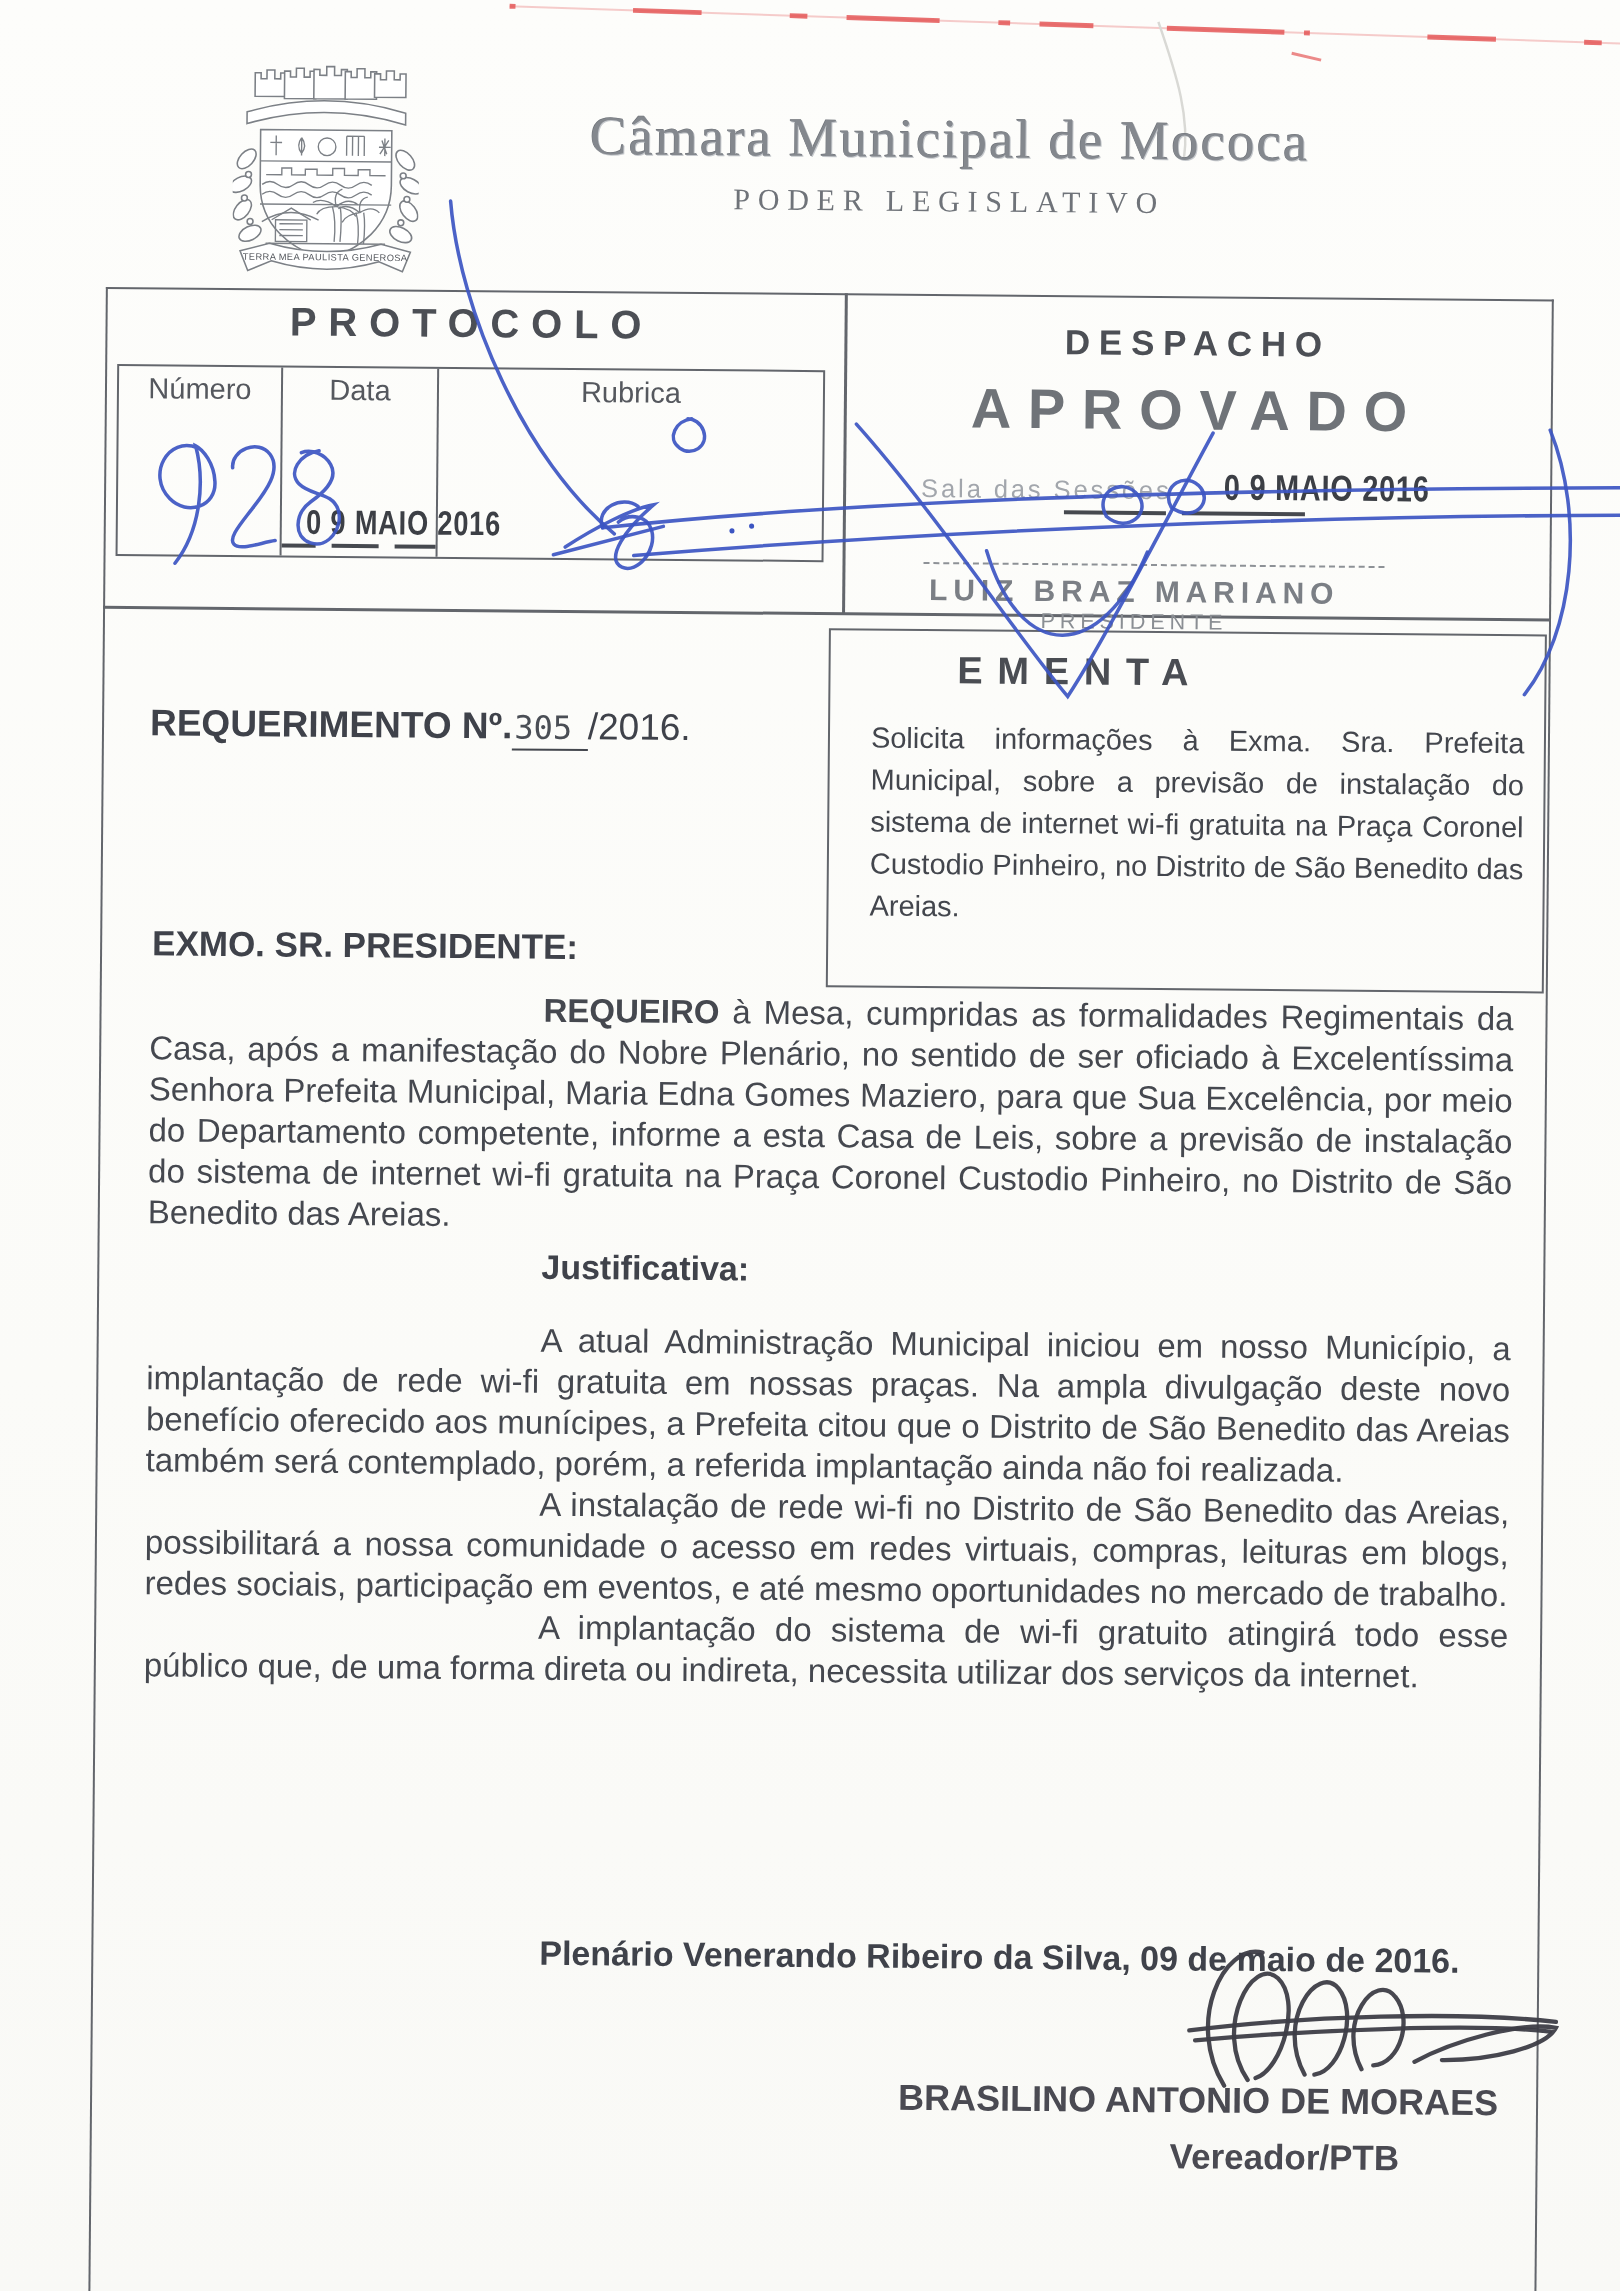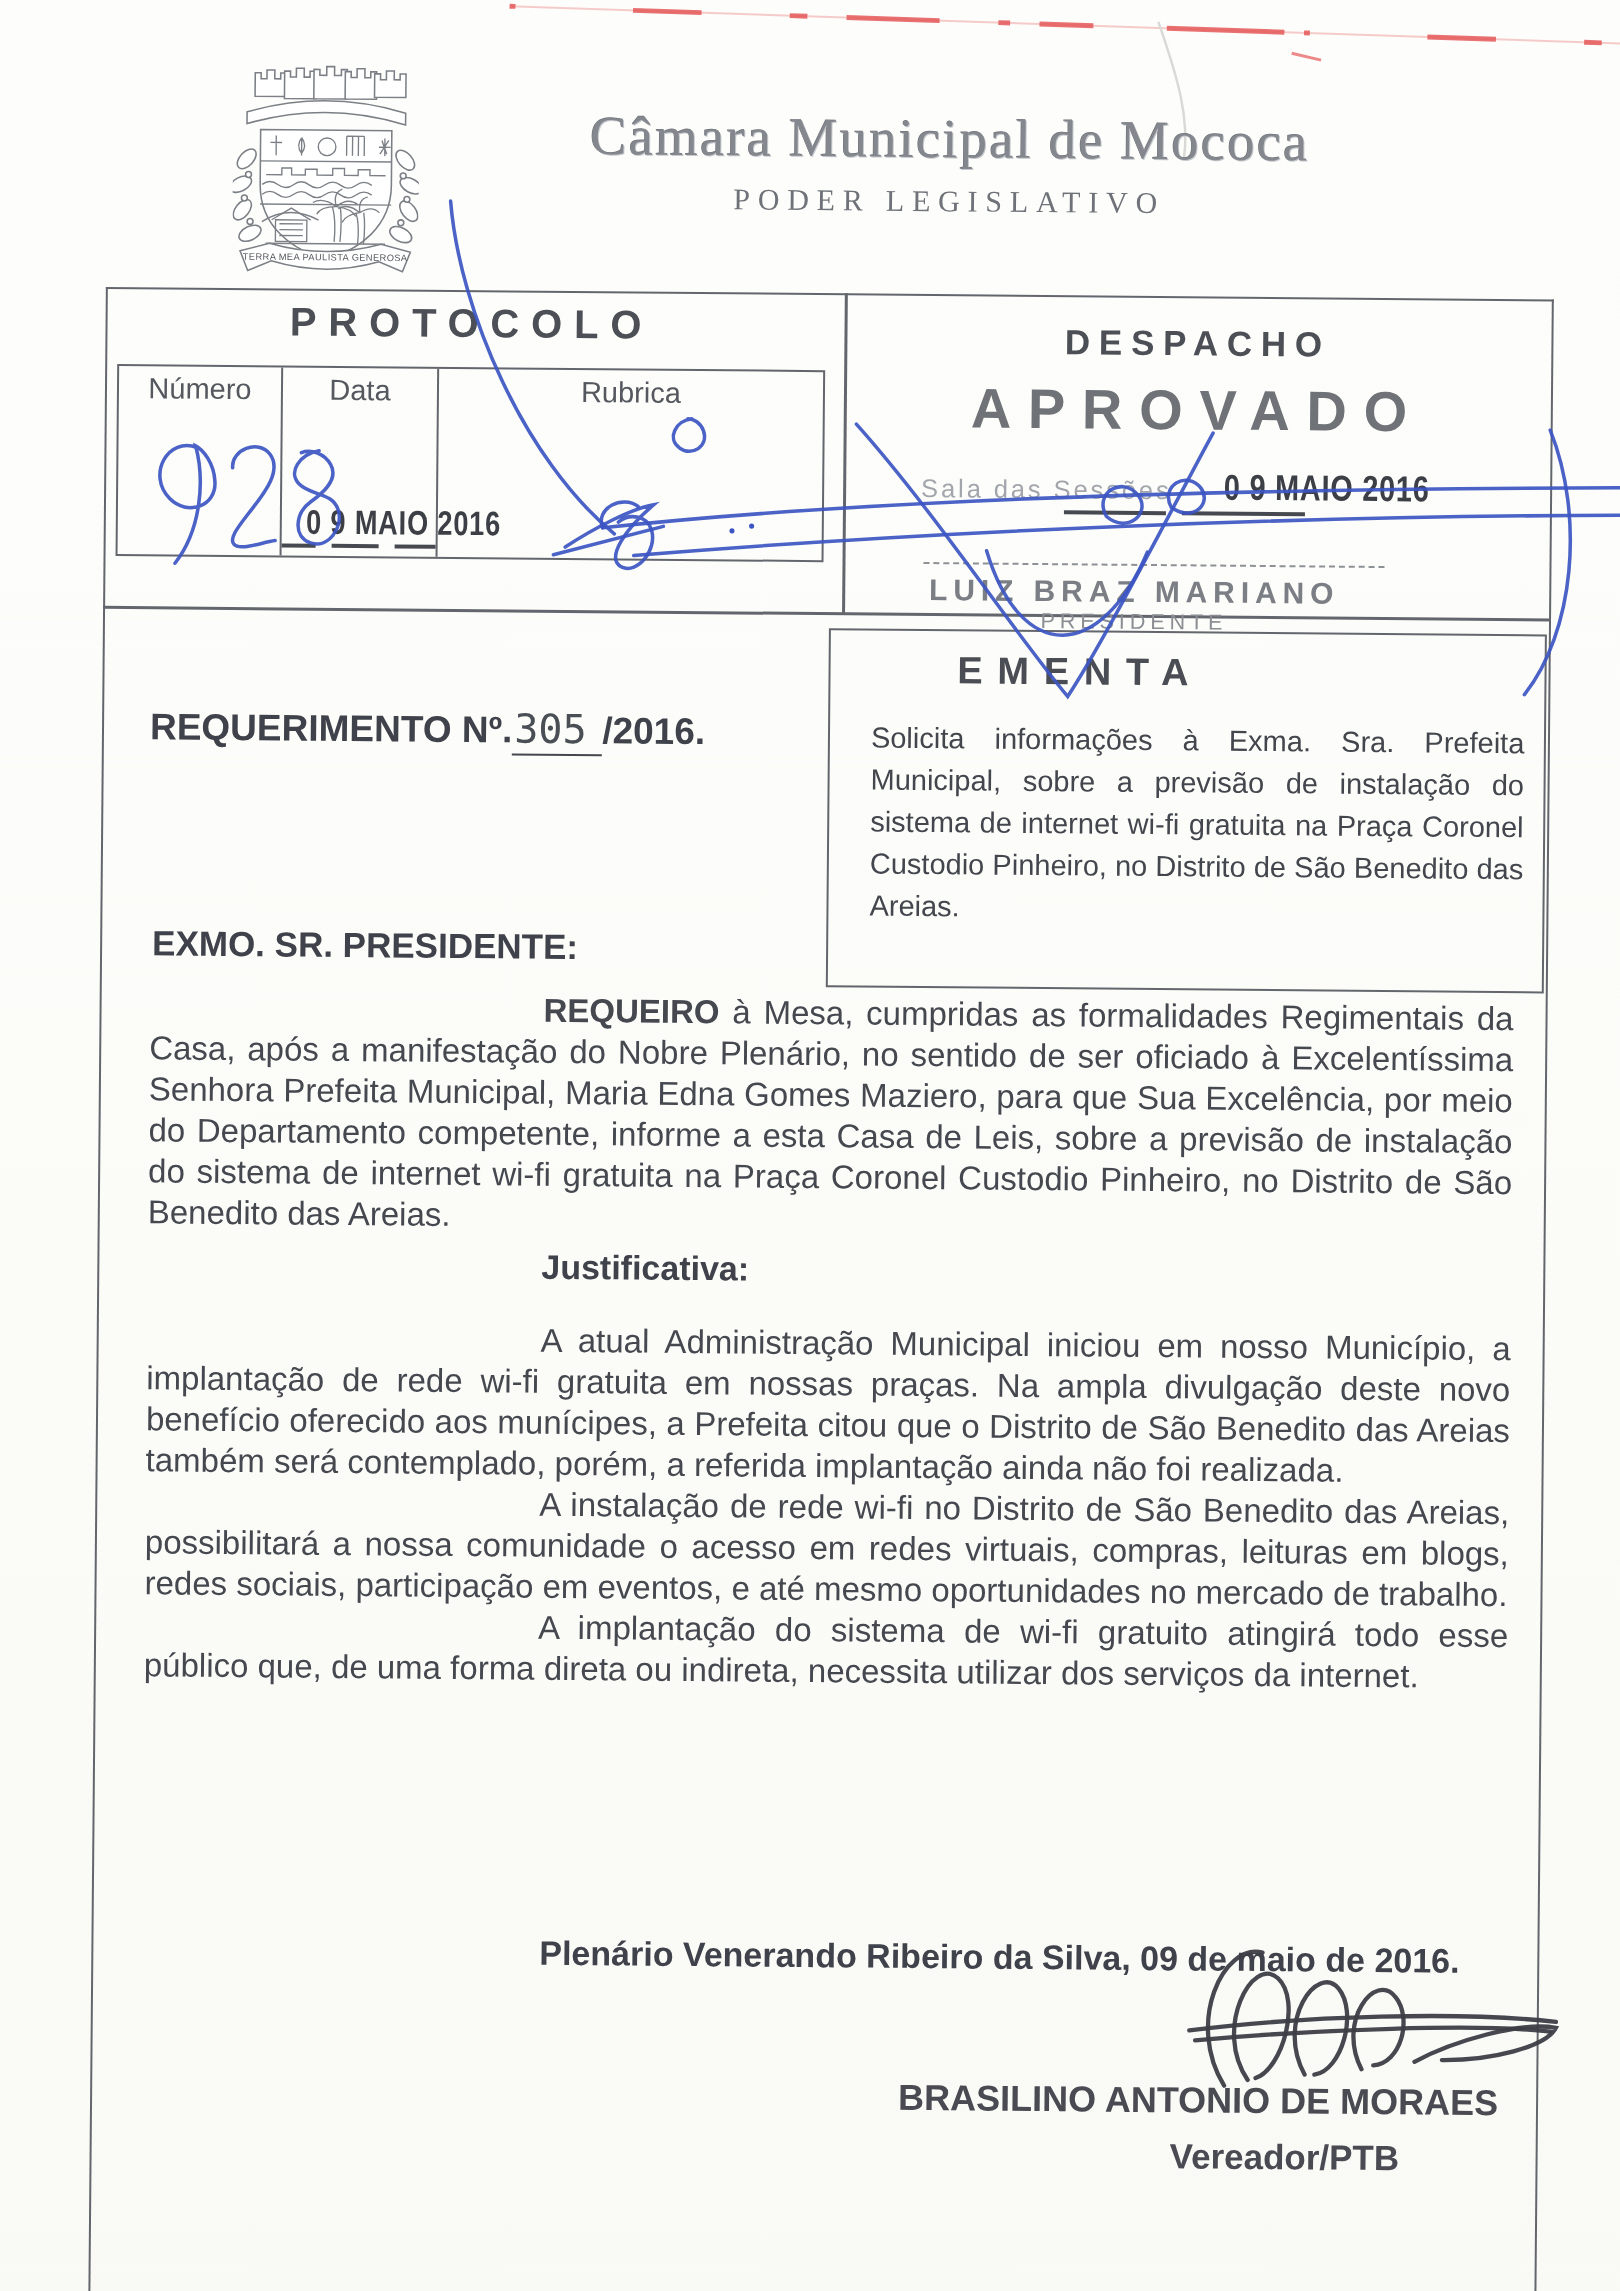--- a/index.html
+++ b/index.html
@@ -69,23 +69,23 @@
   .ementa-box { position:absolute; left:825px; top:628px; width:718px; height:359px;
     border:2.9px solid #63666c; padding:17.6px 19.6px 0 41px; }
   .ementa-title { text-align:center; transform:translateX(-118px);
     font-weight:700; font-size:38px; letter-spacing:14.7px; color:#4a4d53; }
   .ementa-text { margin-top:25.5px; font-size:29px; line-height:42px; text-align:justify;
     color:#43464d; }
 
   
   .req-line { position:absolute; left:147px; top:708px; white-space:nowrap; }
   .req-label { font-weight:700; font-size:37px; color:#3f424a; }
-  .req-number { font-family:"DejaVu Sans Mono", monospace; font-size:40px; color:#4a4e55;
+  .req-number { font-family:"DejaVu Sans Mono", monospace; font-size:32px; color:#4a4e55;
     border-bottom:2.9px solid #44474e; padding:0 15.7px 2px 2px; }
-  .req-suffix { font-weight:700; font-size:37px; color:#3f424a; }
+  .req-suffix { font-weight:400; font-size:37px; color:#3f424a; }
   .salutation { position:absolute; left:151px; top:929px; font-weight:700; font-size:35px; color:#3f424a; }
 
   .bodytext { position:absolute; left:149px; top:992px; width:1364px;
     font-size:33px; line-height:41px; text-align:justify; color:#45484f; }
   .bodytext p { text-indent:394px; }
   .justificativa { margin:10.8px 0 32px 394px; font-weight:700; font-size:34px; color:#3f424a; }
 
   .dateline { position:absolute; left:547px; top:1936px; font-weight:700; font-size:34px; color:#3f424a; }
   .signer-name { position:absolute; left:907px; top:2076px; font-weight:700; font-size:36px; color:#4a4a52; }
   .signer-title { position:absolute; left:1179px; top:2133px; font-weight:700; font-size:35px; color:#4a4a52; }

